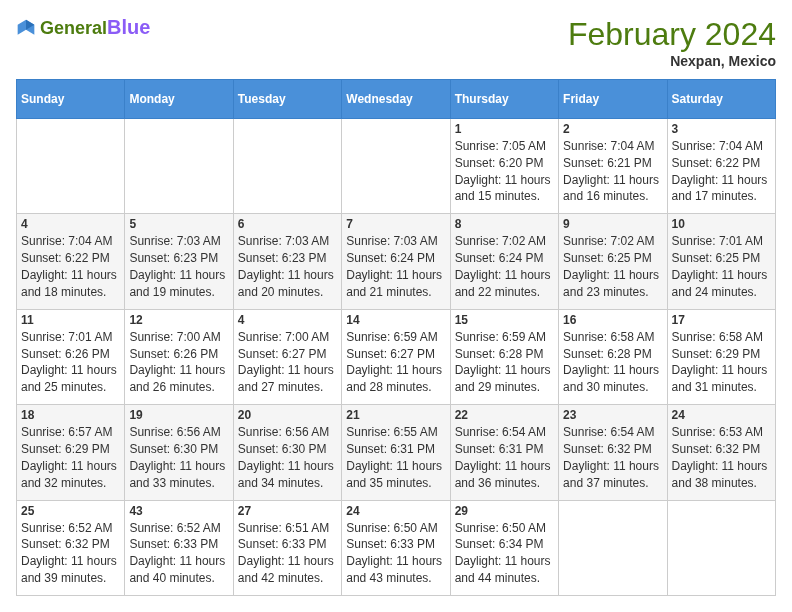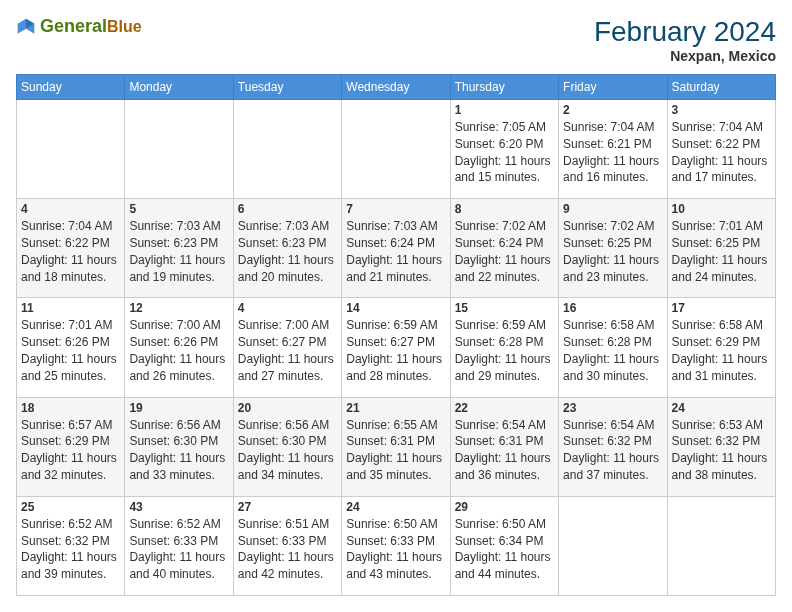--- a/index.html
+++ b/index.html
@@ -27,54 +27,54 @@
       display: flex;
       align-items: center;
       gap: 4px;
     }
     .logo-text-general {
       font-size: 18px;
       font-weight: bold;
       color: #4d7c0f;
     }
     .logo-text-blue {
-      font-size: 16px;
-      font-weight: bold;
-      color: #a16207;
+      font-size: 20px;
+      font-weight: bold;
+      color: #8b5cf6;
     }
     .logo-icon {
       width: 20px;
       height: 20px;
     }
     .title-section {
       text-align: right;
     }
     .month-year {
-      font-size: 28px;
-      color: #0c4a6e;
+      font-size: 32px;
+      color: #4d7c0f;
       font-weight: normal;
     }
     .location {
       font-size: 14px;
       color: #333;
       font-weight: bold;
     }
     .calendar {
       flex: 1;
       border: 1px solid #ccc;
       border-collapse: collapse;
       width: 100%;
       table-layout: fixed;
     }
     .calendar th {
       background-color: #4a90d9;
       color: #fff;
-      padding: 5px 4px;
+      padding: 12px 4px;
       font-size: 12px;
-      font-weight: normal;
+      font-weight: bold;
       text-align: left;
       border: 1px solid #3a80c9;
     }
     .calendar td {
       border: 1px solid #ccc;
       vertical-align: top;
       padding: 3px 4px;
       font-size: 10px;
       color: #333;
       height: 88px;

